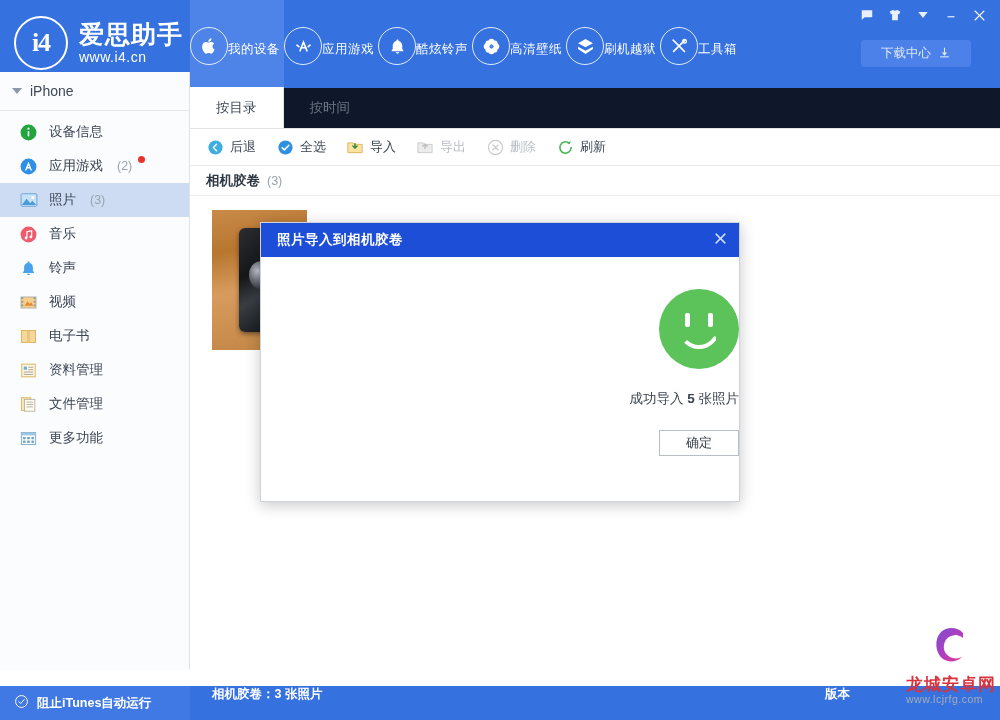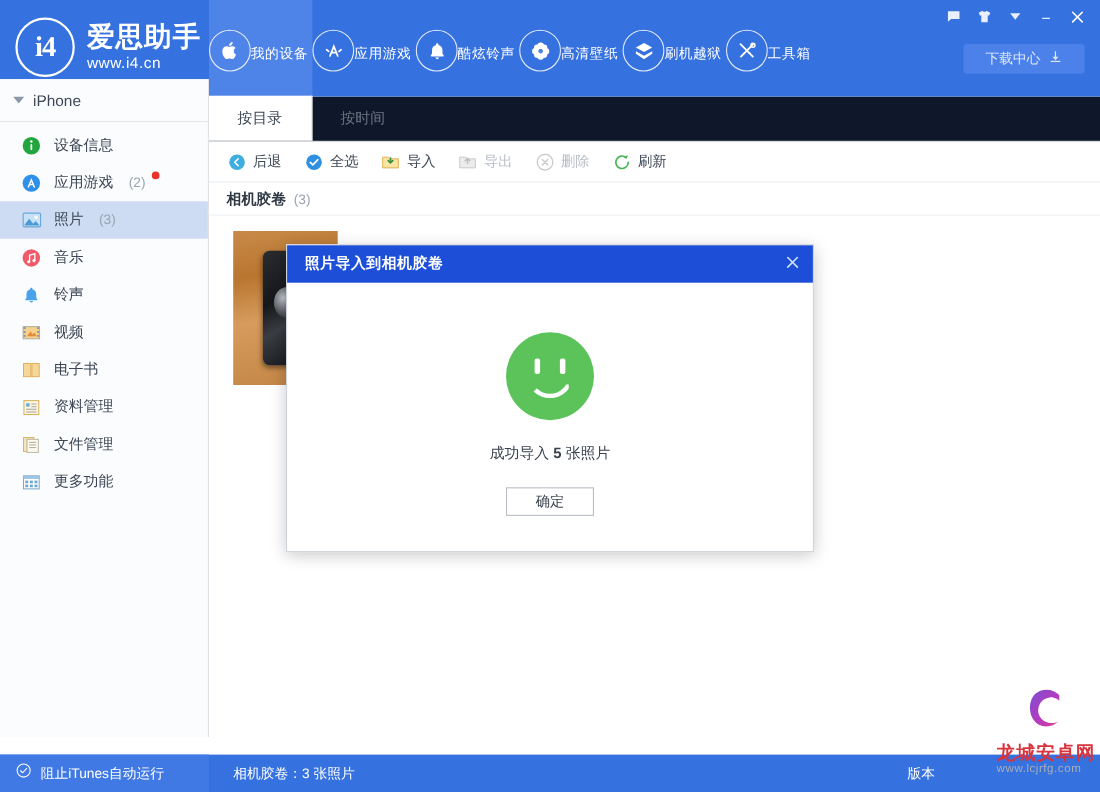--- a/index.html
+++ b/index.html
@@ -73,21 +73,21 @@
     display: flex; align-items: center; gap: 2px;
   }
   .win-btn {
     width: 26px; height: 22px;
     display: flex; align-items: center; justify-content: center;
     color: #e9f0fd; cursor: pointer;
   }
   .win-btn svg { display: block; }
 
   .dl-center {
-    position: absolute; right: 14px; top: 40px;
+    position: absolute; right: 29px; top: 40px;
     width: 110px; height: 27px;
     background: #4b81e9;
     border-radius: 3px;
     display: flex; align-items: center; justify-content: center; gap: 7px;
     cursor: pointer;
   }
   .dl-center .lbl { color: #dfe9fb; font-size: 12.5px; }
 
   
   .sidebar {
@@ -217,22 +217,22 @@
     color: #ffffff; font-size: 13.5px; font-weight: bold; letter-spacing: .5px;
   }
   .modal-close {
     position: absolute; right: 6px; top: 3px;
     width: 26px; height: 24px;
     display: flex; align-items: center; justify-content: center;
     color: #cfe0fb; cursor: pointer;
   }
   .modal-body {
     height: 245px;
-    display: flex; flex-direction: column; align-items: center;
-    padding-top: 45px;
+    display: flex; flex-direction: column; align-items: flex-end;
+    padding-top: 32px;
   }
   .smiley {
     width: 80px; height: 80px; border-radius: 50%;
     background: #5cc35a;
     position: relative;
   }
   .smiley .eye {
     position: absolute; top: 24px; width: 4.5px; height: 14px;
     border-radius: 2px; background: #ffffff;
   }
@@ -258,21 +258,21 @@
     font-size: 13px; color: #39424e;
     font-family: "Liberation Sans", sans-serif;
     cursor: pointer;
   }
 
   
   .statusbar {
     position: absolute; left: 0; top: 686px;
     width: 1000px; height: 34px;
     background: #3671e0;
-    display: flex; align-items: center;
+    display: flex; align-items: flex-start; font-weight: bold;
   }
   .sb-itunes {
     width: 190px; height: 34px;
     display: flex; align-items: center; gap: 8px;
     padding-left: 14px;
     background: #4079e4;
     cursor: pointer;
   }
   .sb-itunes .lbl { color: #ffffff; font-size: 12.5px; }
   .sb-info { margin-left: 22px; color: #ffffff; font-size: 12.5px; }

